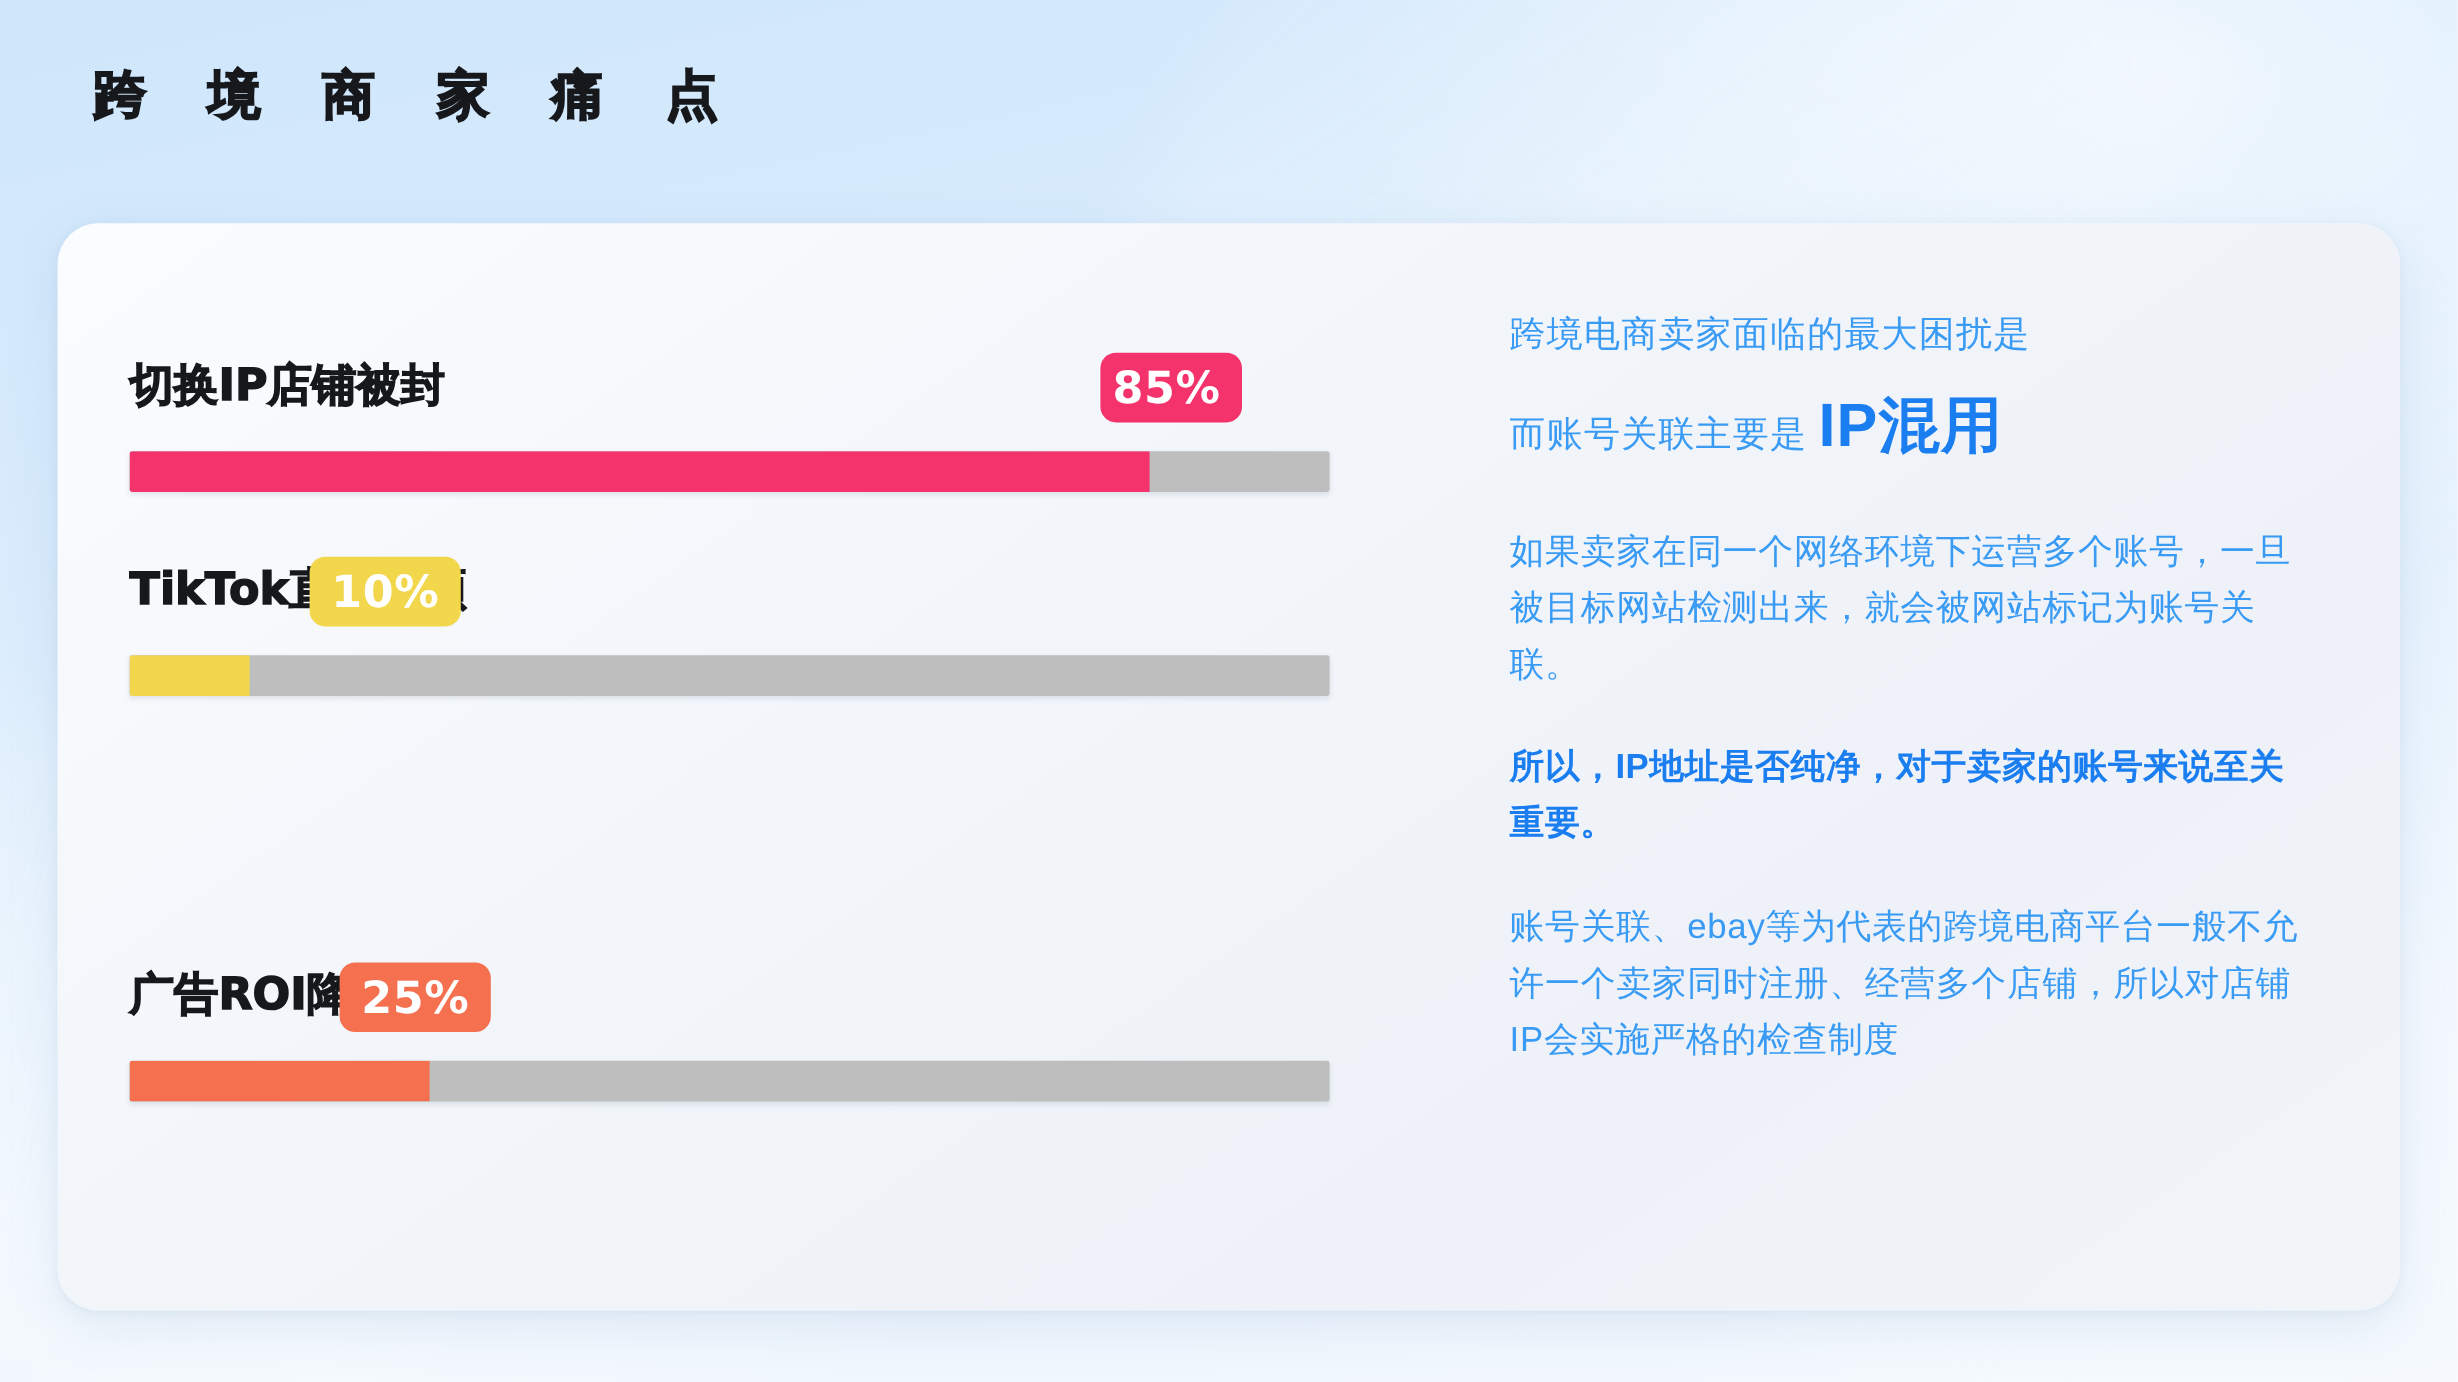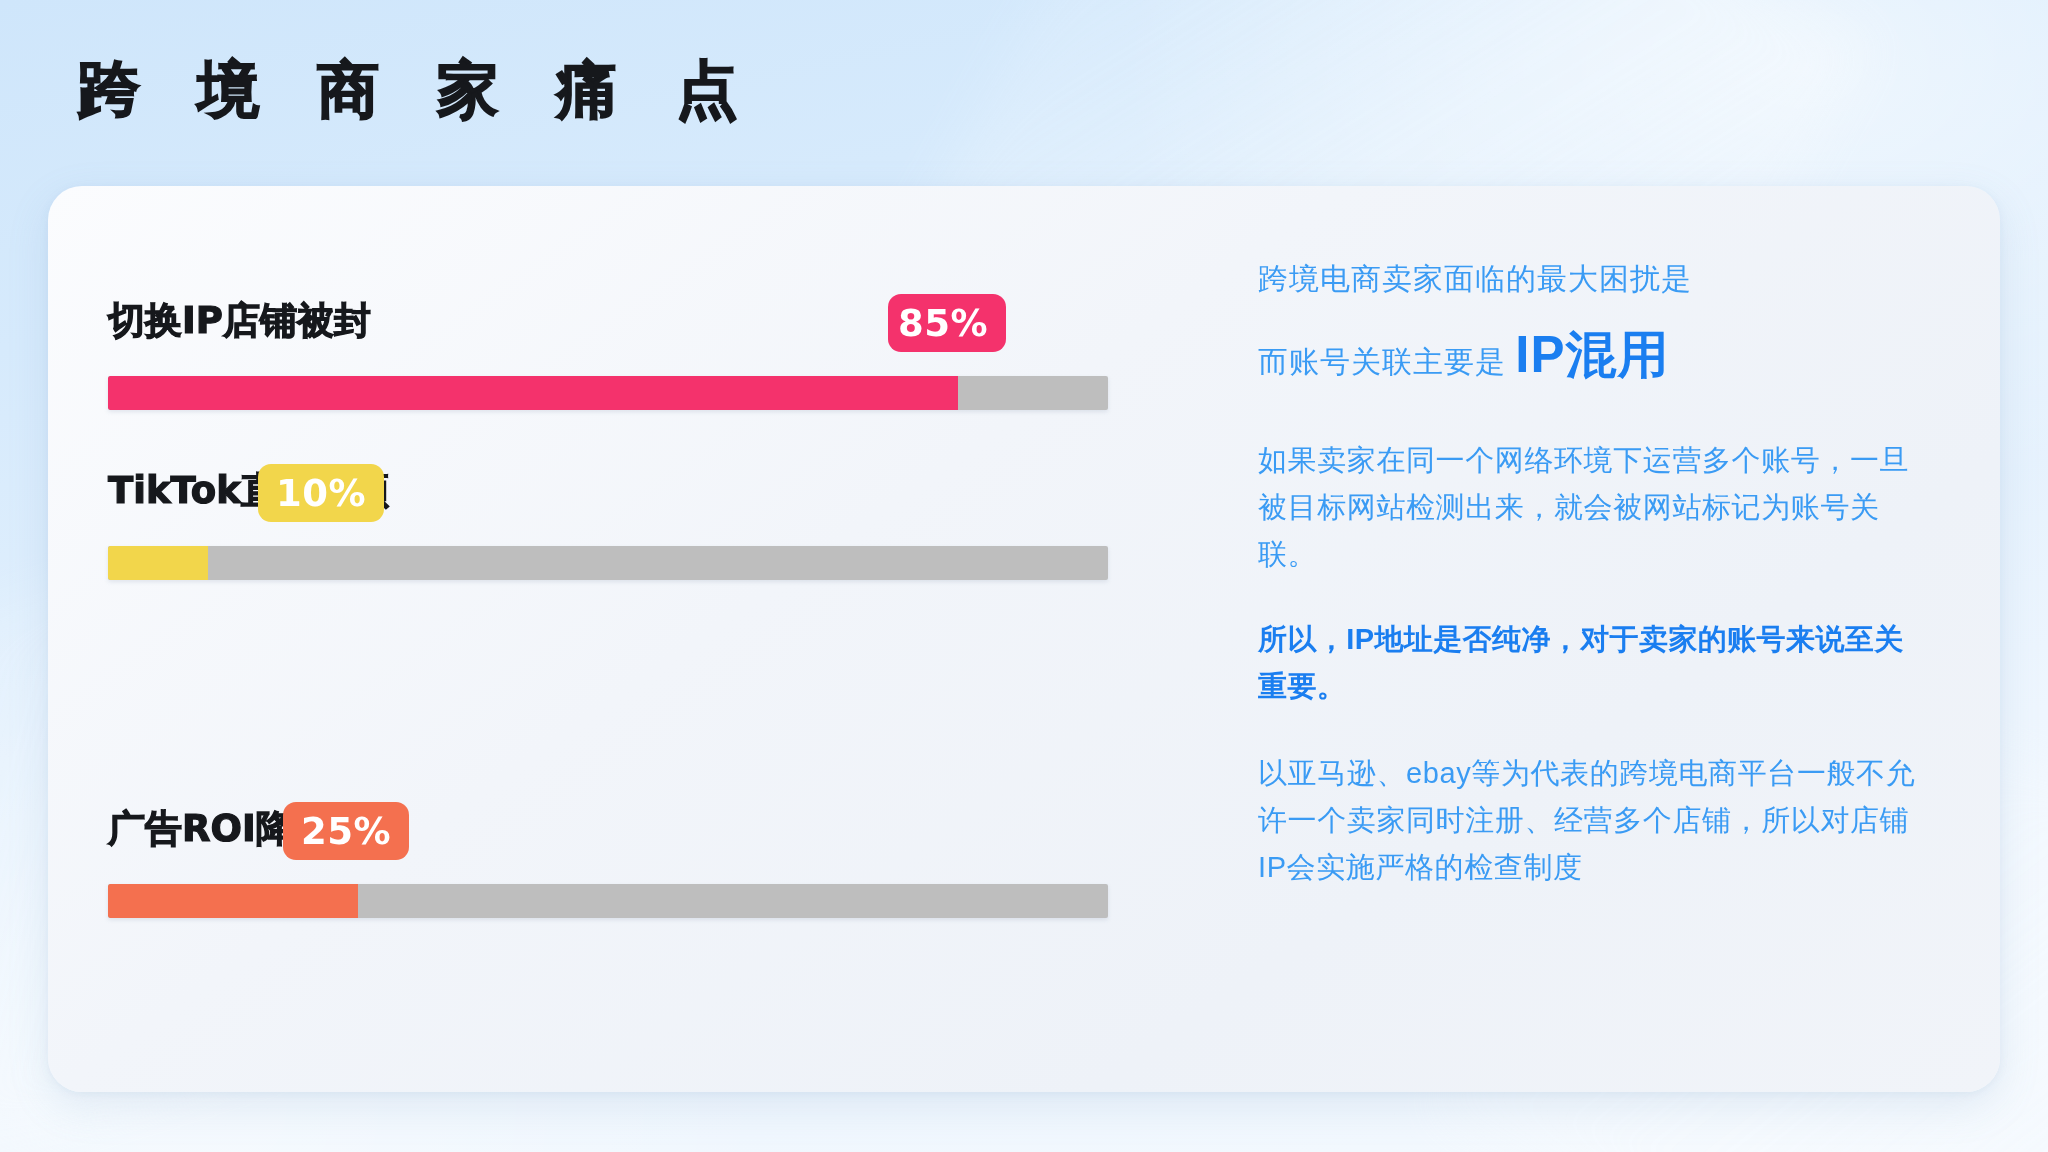--- a/index.html
+++ b/index.html
@@ -21,21 +21,21 @@
     background:linear-gradient(120deg, rgba(255,255,255,0) 0%, rgba(255,255,255,0.55) 50%, rgba(255,255,255,0) 100%);
     filter:blur(26px);
   }
   .streak-a { left:980px; top:-180px; width:760px; height:760px; transform:rotate(28deg); opacity:.55; }
   .streak-b { left:-260px; top:560px; width:900px; height:520px; transform:rotate(-16deg); opacity:.45; }
   .streak-c { left:1500px; top:720px; width:760px; height:560px; transform:rotate(22deg); opacity:.40; }
 
   
   .page-title {
     position:absolute; left:78px; top:56px;
-    font-size:62px; font-weight:900; color:#16181c;
+    font-size:44px; font-weight:900; color:#16181c;
     letter-spacing:18px;
     line-height:1.1;
     font-family:"DejaVu Sans","Liberation Sans",sans-serif;
     -webkit-text-stroke:1.6px #16181c;
   }
 
   
   .card {
     position:absolute; left:48px; top:186px;
     width:1952px; height:906px;
@@ -119,21 +119,21 @@
 
 <div class="page-title">跨 境 商 家 痛 点</div>
 
 <div class="card">
 
   <div class="bars-pane">
 
     <div class="bar-group" id="grp0" style="top:110px;">
       <div class="bar-row">
         <div class="bar-label">切换IP店铺被封</div>
-        <div class="badge" id="badge0" style="background: rgb(244, 50, 108); left: 780px; padding-left: 10px;">85%</div>
+        <div class="badge" id="badge0" style="background: rgb(244, 50, 108); left: 809px; padding-left: 10px;">85%</div>
       </div>
       <div class="track">
         <div class="fill" id="fill0" style="width: 850px; background: rgb(244, 50, 108);"></div>
       </div>
     </div>
 
     <div class="bar-group" id="grp1" style="top:280px;">
       <div class="bar-row">
         <div class="bar-label">TikTok直播卡顿</div>
         <div class="badge" id="badge1" style="background: rgb(242, 214, 75); left: 150px;">10%</div>
@@ -154,16 +154,16 @@
       </div>
     </div>
 
   </div>
 
   <div class="text-pane">
     <div class="lede">跨境电商卖家面临的最大困扰是</div>
     <div class="sub-line"><span>而账号关联主要是 </span><span class="em">IP混用</span></div>
     <div class="para gap1">如果卖家在同一个网络环境下运营多个账号，一旦被目标网站检测出来，就会被网站标记为账号关联。</div>
     <div class="para bold gap2">所以，IP地址是否纯净，对于卖家的账号来说至关重要。</div>
-    <div class="para gap3">以亚马逊、ebay等为代表的跨境电商平台一般不允许一个卖家同时注册、经营多个店铺，所以对店铺IP会实施严格的检查制度</div>
+    <div class="para gap3">账号关联、ebay等为代表的跨境电商平台一般不允许一个卖家同时注册、经营多个店铺，所以对店铺IP会实施严格的检查制度</div>
   </div>
 
 </div>
 
 </body></html>

